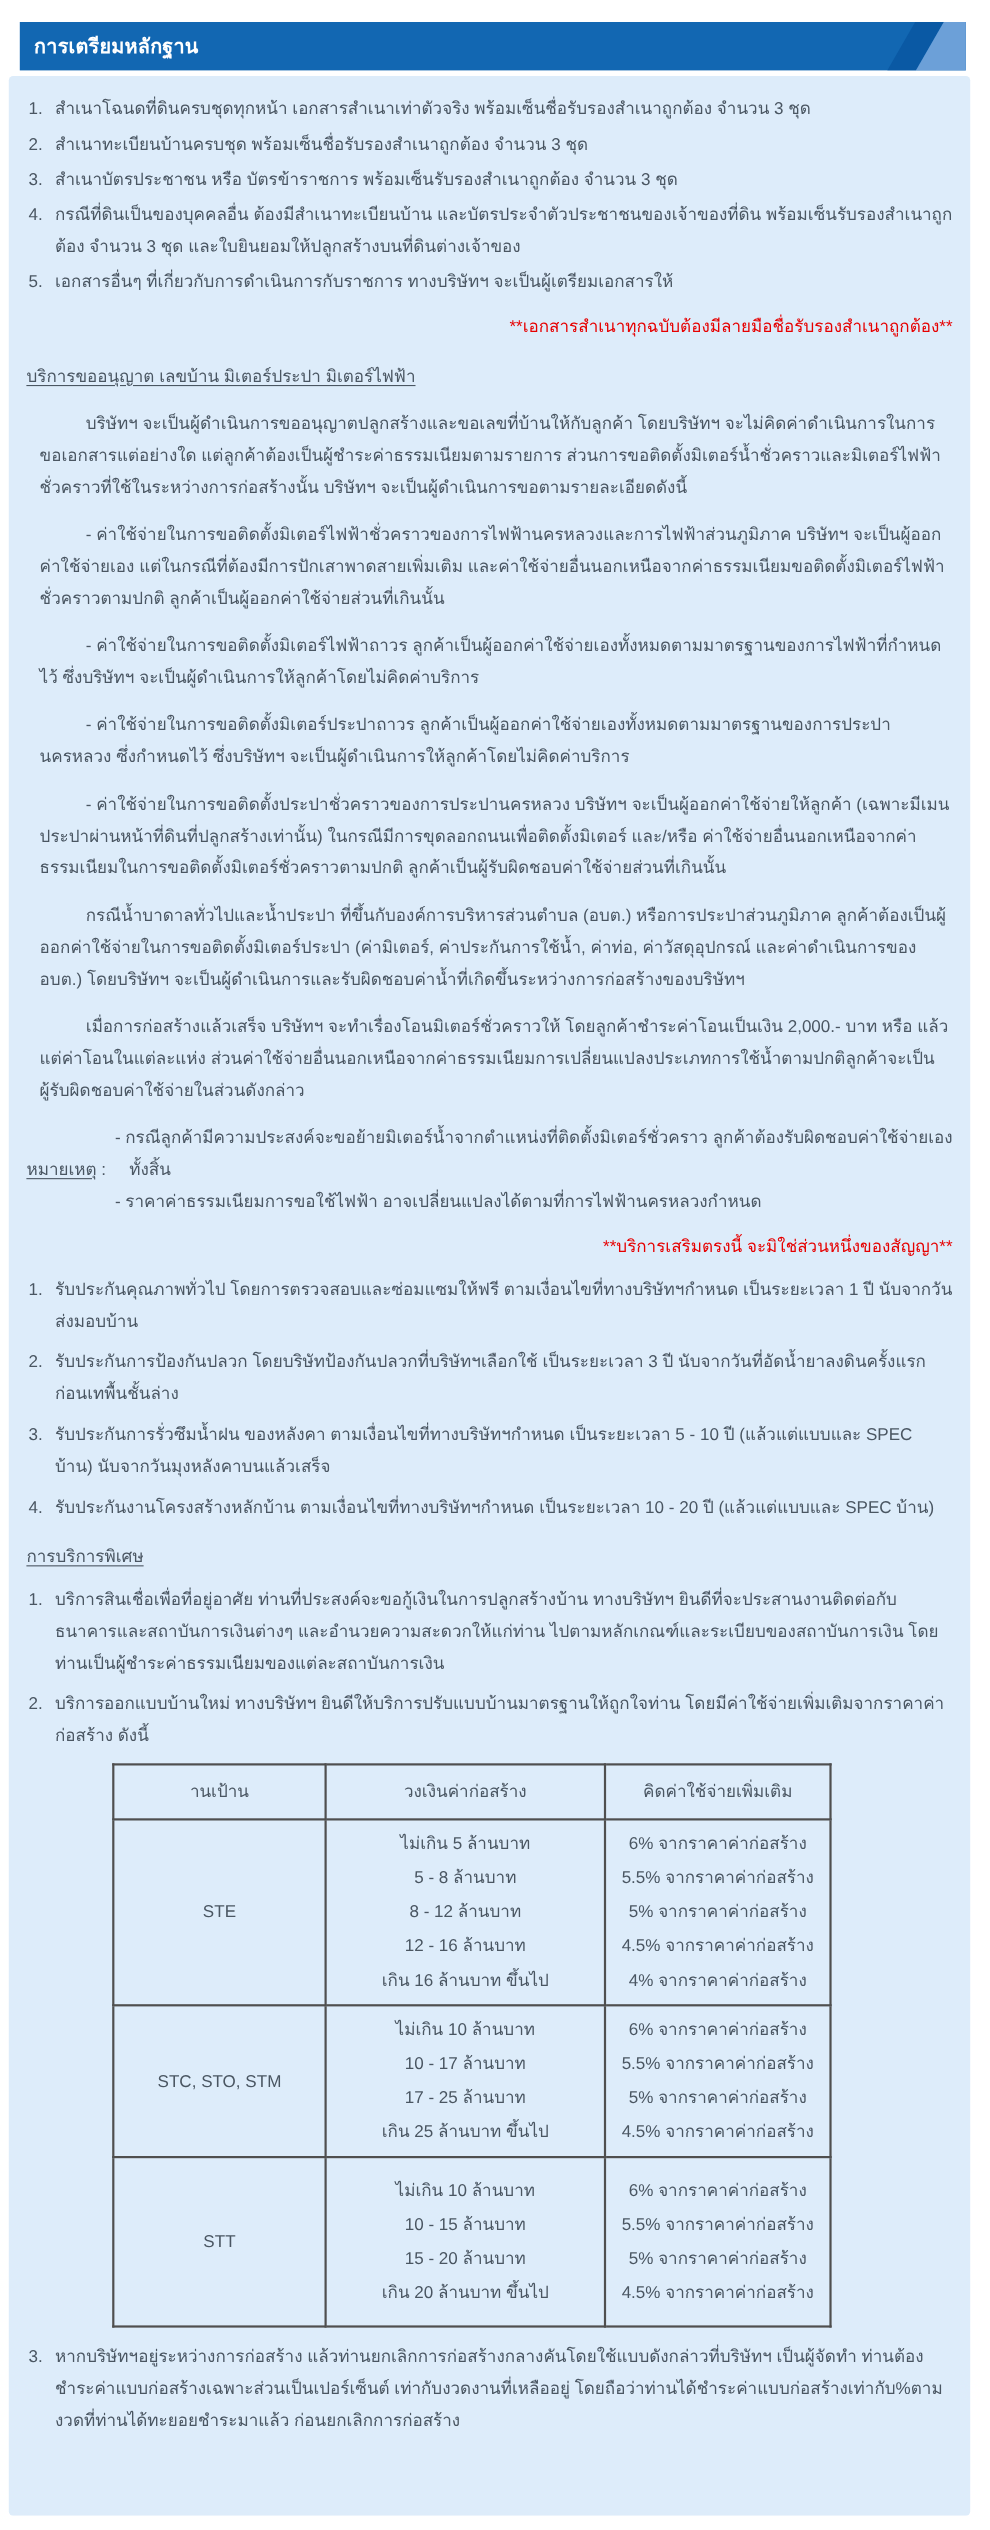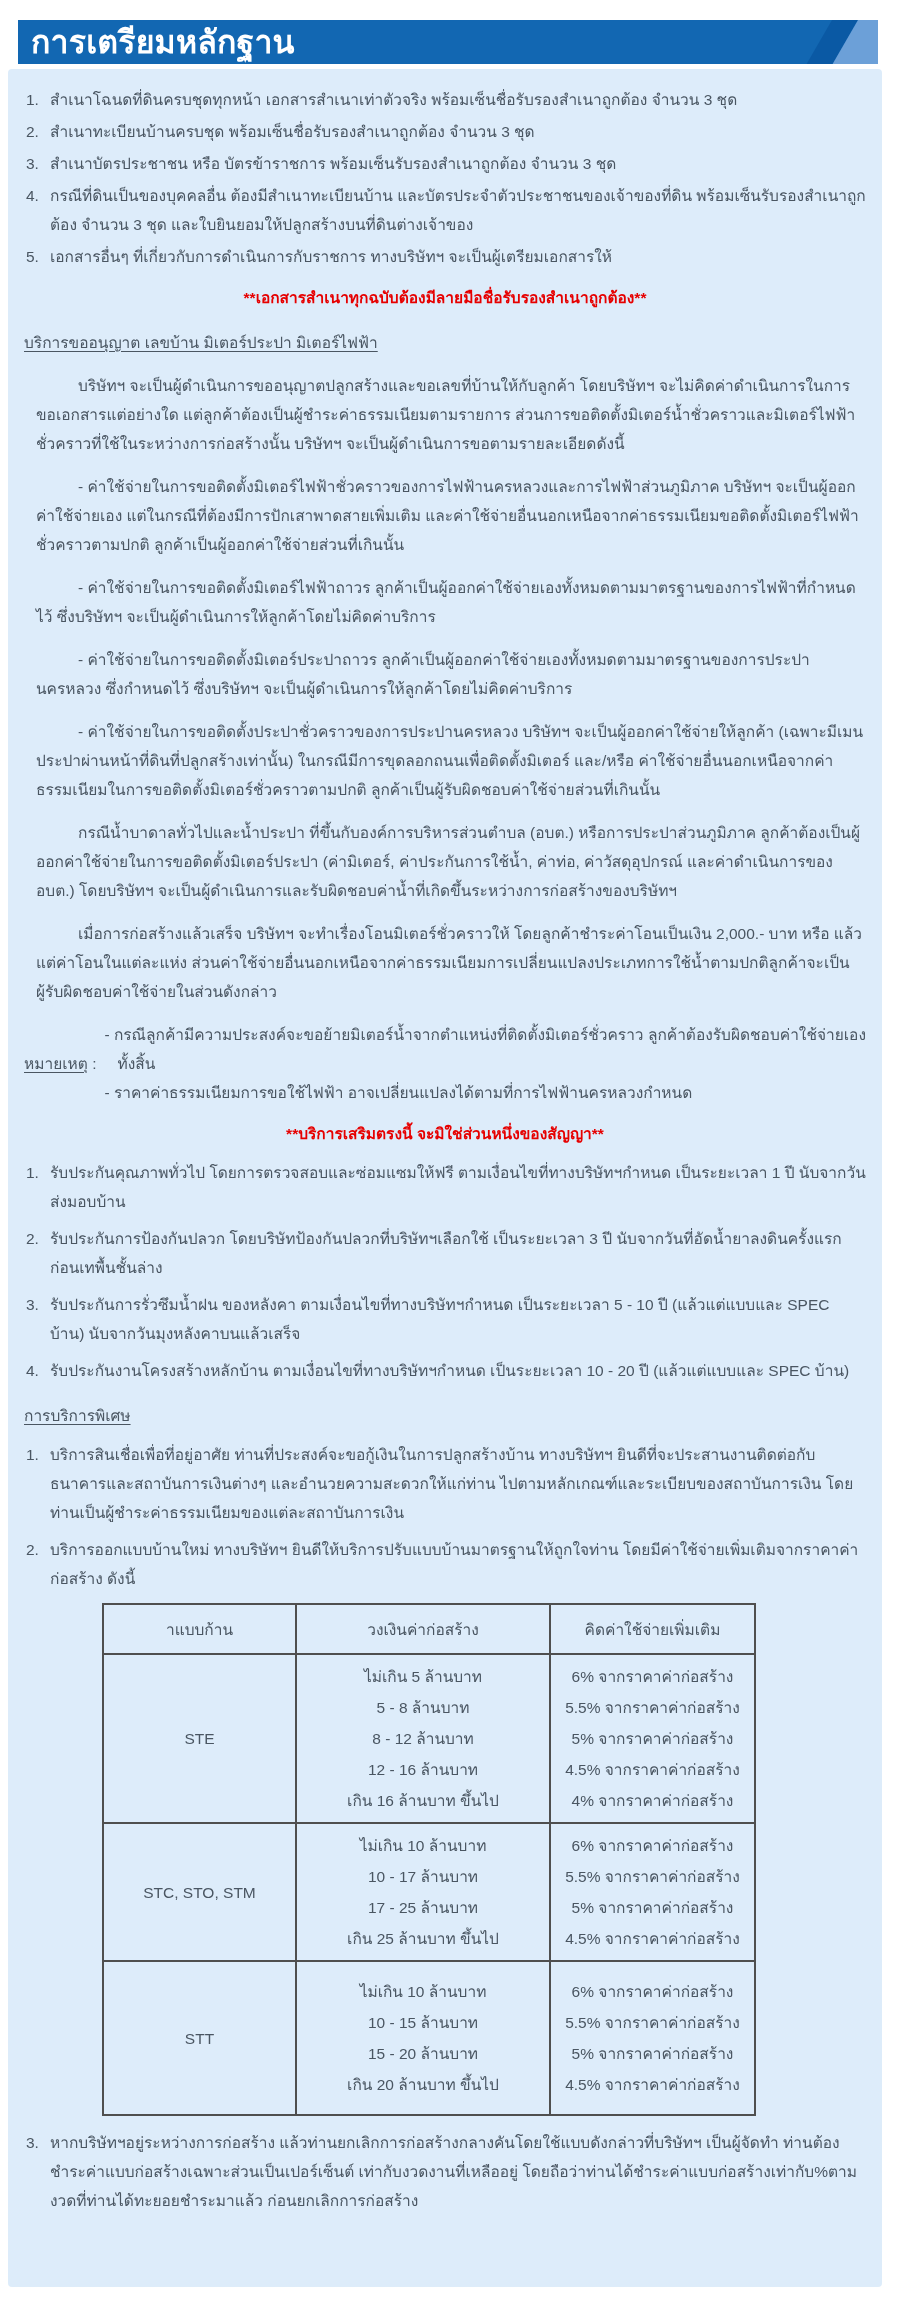--- a/index.html
+++ b/index.html
@@ -17,21 +17,21 @@
     width: 860px;
     height: 44px;
     background: #1267b2;
     overflow: hidden;
   }
   .bar .title {
     position: relative;
     z-index: 3;
     color: #ffffff;
     font-weight: bold;
-    font-size: 32px;
+    font-size: 18px;
     line-height: 44px;
     padding-left: 13px;
     letter-spacing: 0.2px;
   }
   .deco-dark {
     position: absolute; top: 0; bottom: 0;
     right: 20px; width: 26px;
     background: #0a59a4;
     transform: skewX(-30deg);
     transform-origin: top;
@@ -54,22 +54,22 @@
     background: #ddecfa;
     border-radius: 4px;
     padding: 16px 16px 10px 16px;
     overflow: hidden;
     line-height: 29px;
   }
   .li { position: relative; padding-left: 26px; margin-bottom: 3px; }
   .li .n { position: absolute; left: 2px; top: 0; }
   .red-note {
     color: #e60000;
-    font-weight: bold;
-    text-align: center;
+    font-weight: normal;
+    text-align: right;
     margin-top: 12px;
   }
   .sec-h {
     margin-top: 16px;
     text-decoration: underline;
     text-underline-offset: 3px;
   }
   .para { margin: 14px 0 0 12px; text-indent: 42px; }
   .note-row { display: flex; margin-top: 14px; align-items: center; }
   .note-label { white-space: nowrap; margin-right: 8px; }
@@ -152,21 +152,21 @@
   </div>
 
   <table class="price-table">
     <colgroup>
         <col class="c-model">
         <col class="c-range">
         <col class="c-fee">
       </colgroup>
     <tbody>
         <tr>
-      <th>าแบบก้าน</th>
+      <th>านเป้าน</th>
       <th>วงเงินค่าก่อสร้าง</th>
       <th>คิดค่าใช้จ่ายเพิ่มเติม</th>
     </tr>
     <tr>
       <td>STE</td>
       <td>
         <div class="tier-line">ไม่เกิน 5 ล้านบาท</div>
         <div class="tier-line">5 - 8 ล้านบาท</div>
         <div class="tier-line">8 - 12 ล้านบาท</div>
         <div class="tier-line">12 - 16 ล้านบาท</div>

